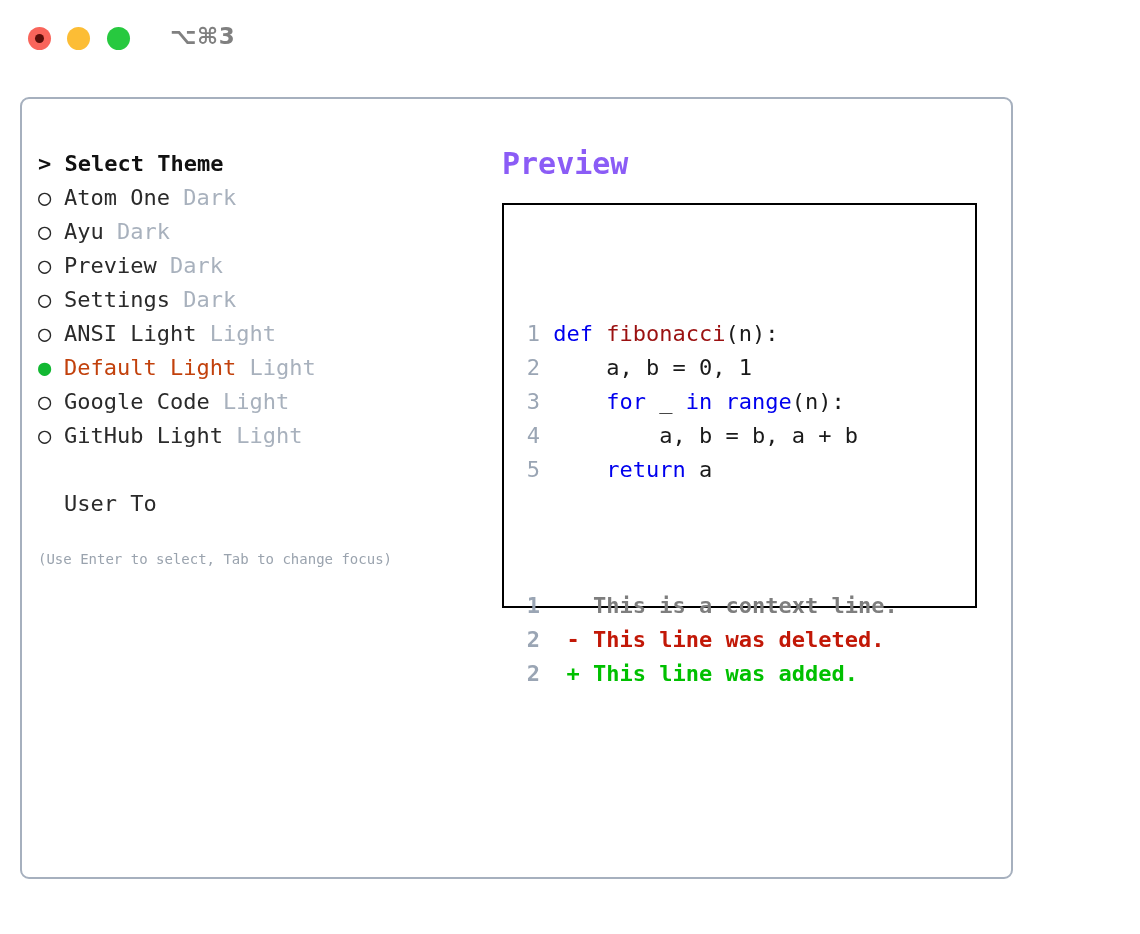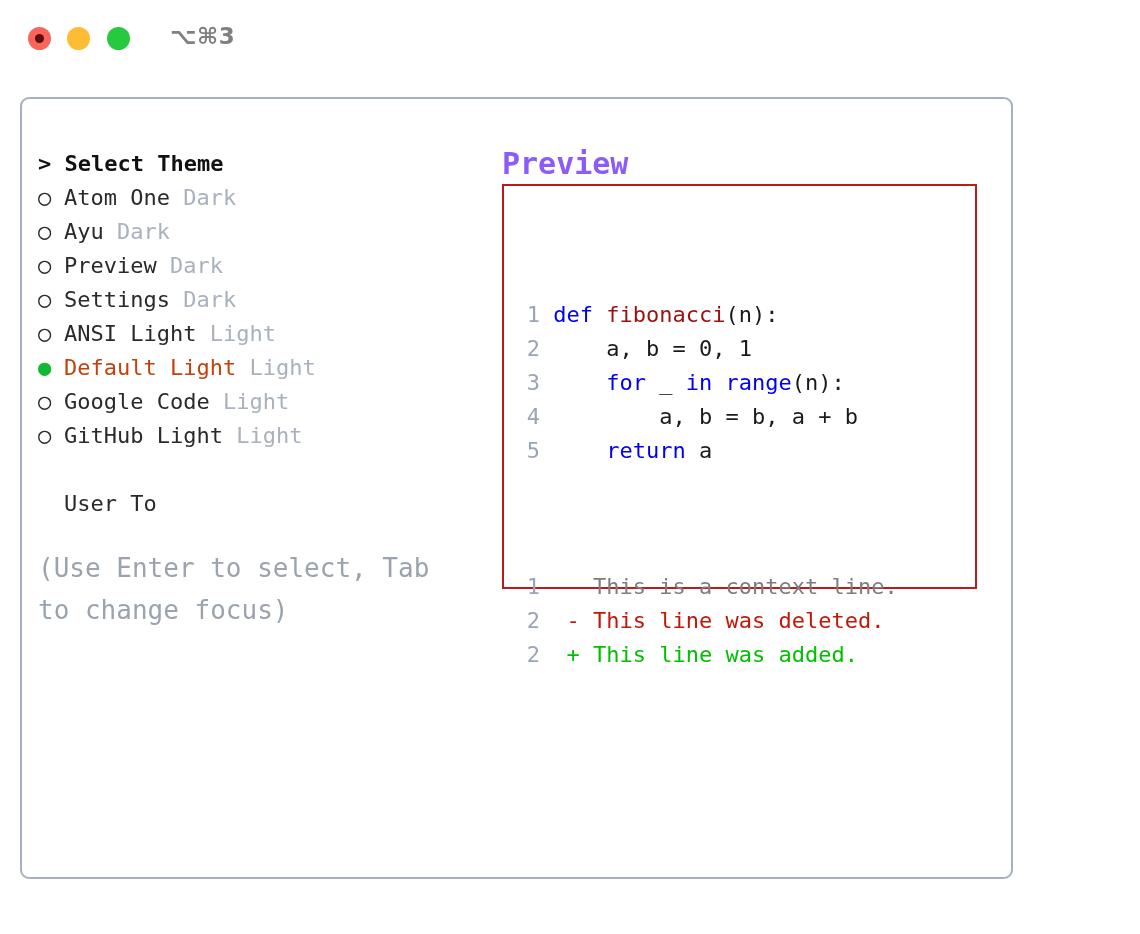--- a/index.html
+++ b/index.html
@@ -99,46 +99,46 @@
     color: #2a2a2a;
   }
   .bullet-sel { color: #12b832; }
   .bullet-blank { display: inline-block; width: 26px; }
   .label-sel { color: #c2410c; }
   .variant {
     color: #a8b1bd;
   }
   #hint {
     margin-top: 26px;
-    font-size: 26px;
-    line-height: 42px;
+    font-size: 14px;
+    line-height: 24px;
     color: #9aa3ae;
     width: 410px;
     white-space: pre-wrap;
   }
   #apply-block { margin-top: 34px; }
 
   
   #right-col {
     position: absolute;
     left: 480px;
     top: 48px;
     width: 500px;
   }
   #preview-title {
     font-size: 30px;
     font-weight: 700;
     color: #8b5cf6;
     line-height: 34px;
   }
   #preview-box {
-    margin-top: 3px;
+    margin-top: 22px;
     width: 475px;
     height: 405px;
-    border: 2px solid #b91c1c;
+    border: 2px solid #000000;
     box-sizing: border-box;
     background: #ffffff;
     position: relative;
   }
   #code {
     position: absolute;
     left: 10px;
     top: 44px;
     font-size: 22px;
     line-height: 34px;
@@ -150,21 +150,21 @@
     width: 26px;
     text-align: right;
     color: #9aa5b4;
   }
   .kw   { color: #0000ee; }
   .fn   { color: #9b1111; }
   .txt  { color: #1a1a1a; }
   .ctx  { color: #7e7e7e; }
   .del  { color: #c21807; }
   .add  { color: #00c000; }
-  #diff { margin-top: 34px; }
+  #diff { margin-top: 34px; font-weight: bold; }
 </style>
 </head>
 <body>
 
 <div id="page">
 
   <div id="titlebar">
     <div class="dot dot-red"></div>
     <div class="dot dot-amber"></div>
     <div class="dot dot-green"></div>

